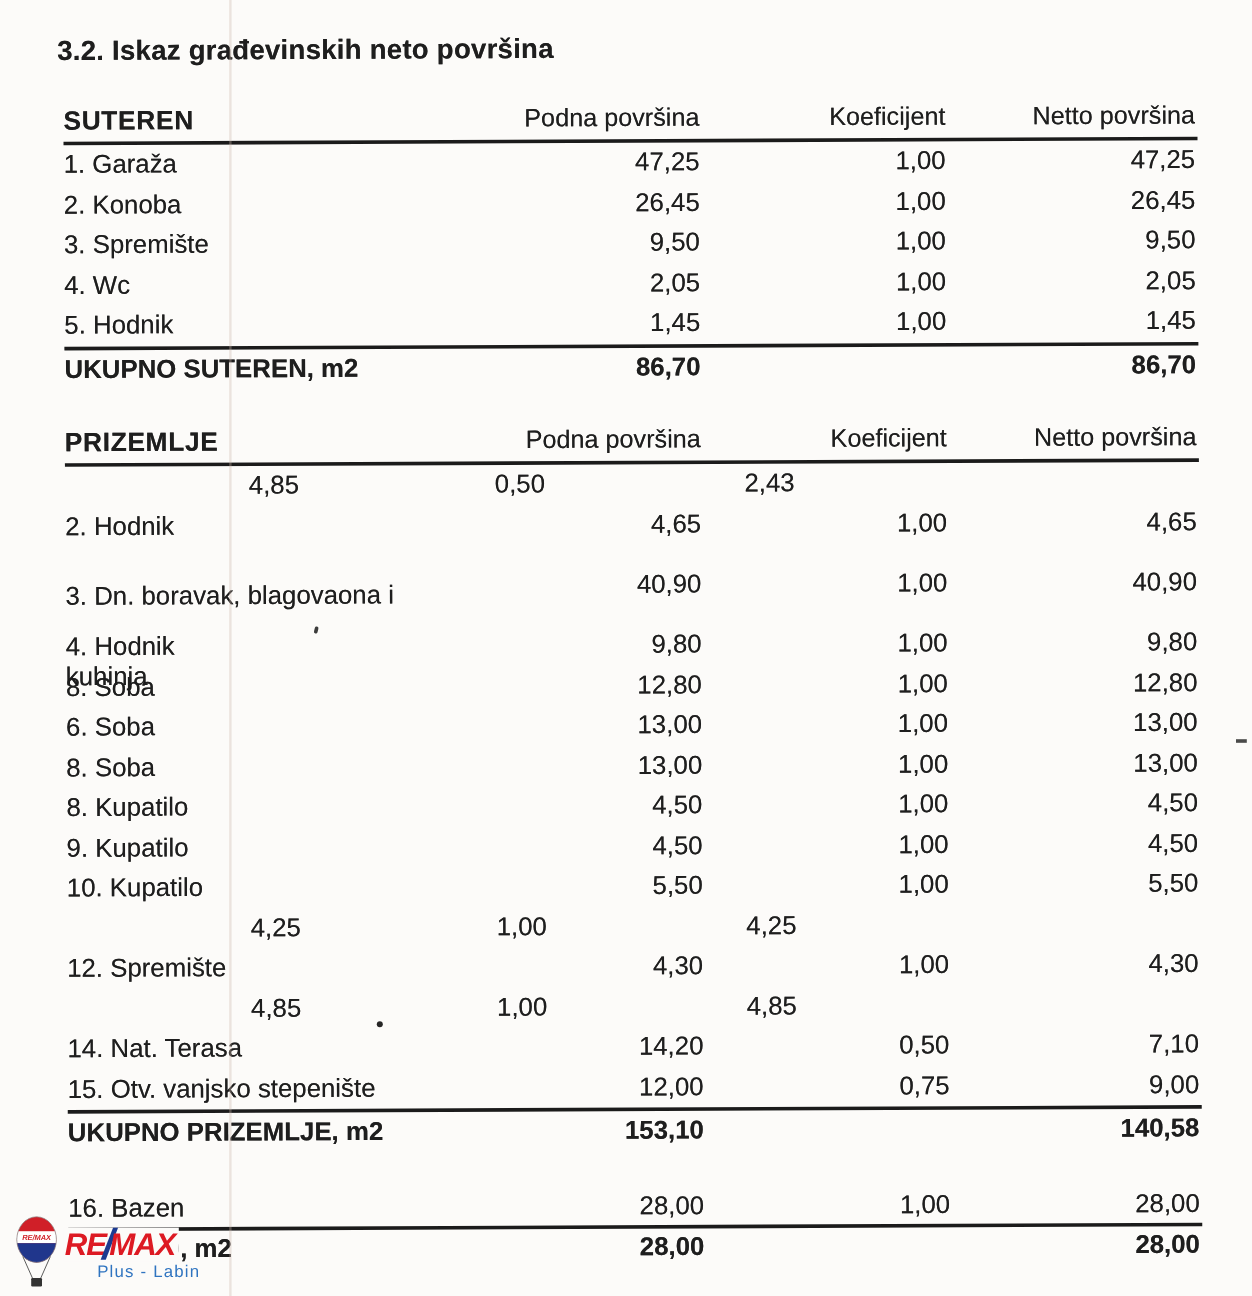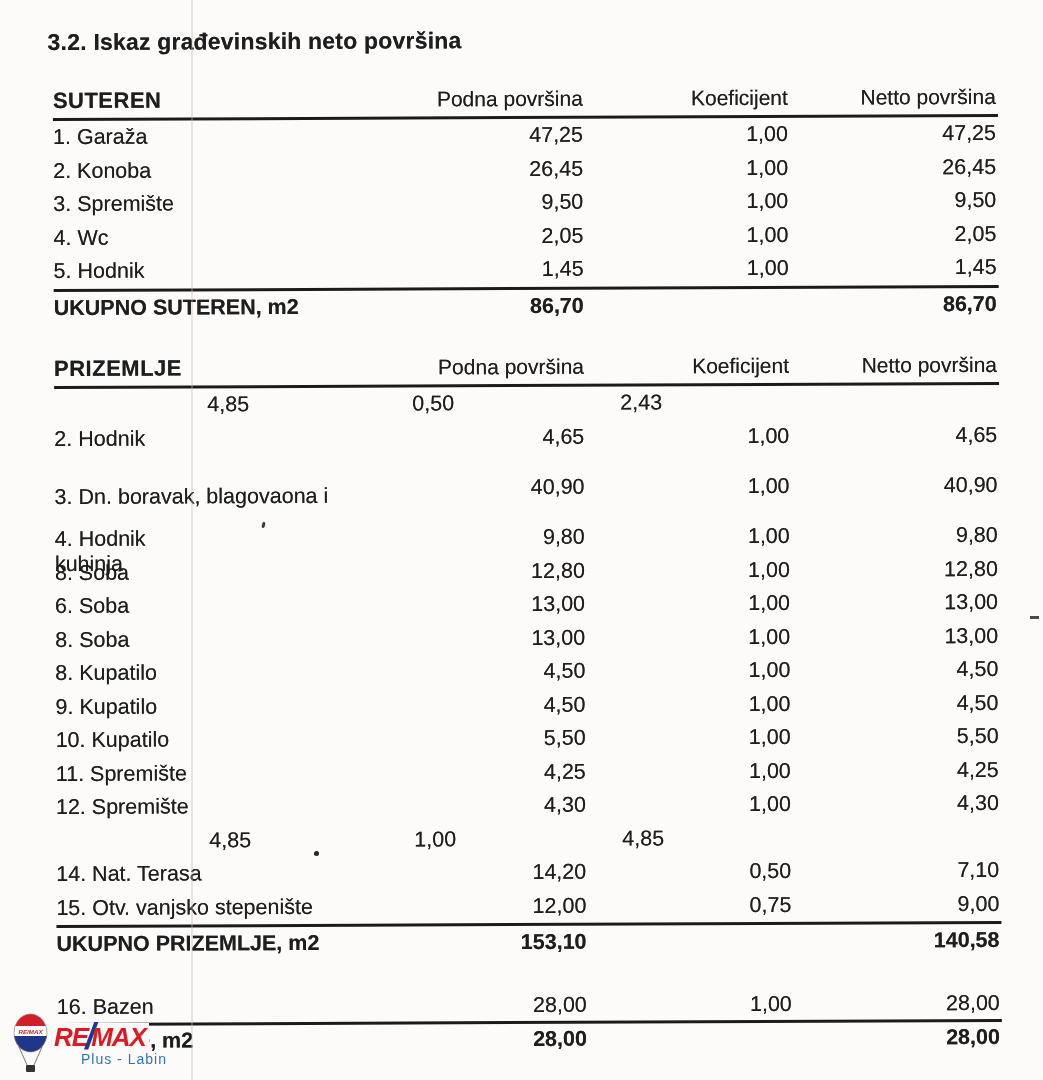--- a/index.html
+++ b/index.html
@@ -184,21 +184,20 @@
           <div class="cell cell-koef">1,00</div>
           <div class="cell cell-netto">4,50</div>
         </div>
         <div class="trow">
           <div class="cell cell-label">10. Kupatilo</div>
           <div class="cell cell-podna">5,50</div>
           <div class="cell cell-koef">1,00</div>
           <div class="cell cell-netto">5,50</div>
         </div>
         <div class="trow">
-          <div class="cell cell-label">11. Spremište</div>
           <div class="cell cell-podna">4,25</div>
           <div class="cell cell-koef">1,00</div>
           <div class="cell cell-netto">4,25</div>
         </div>
         <div class="trow">
           <div class="cell cell-label">12. Spremište</div>
           <div class="cell cell-podna">4,30</div>
           <div class="cell cell-koef">1,00</div>
           <div class="cell cell-netto">4,30</div>
         </div>

